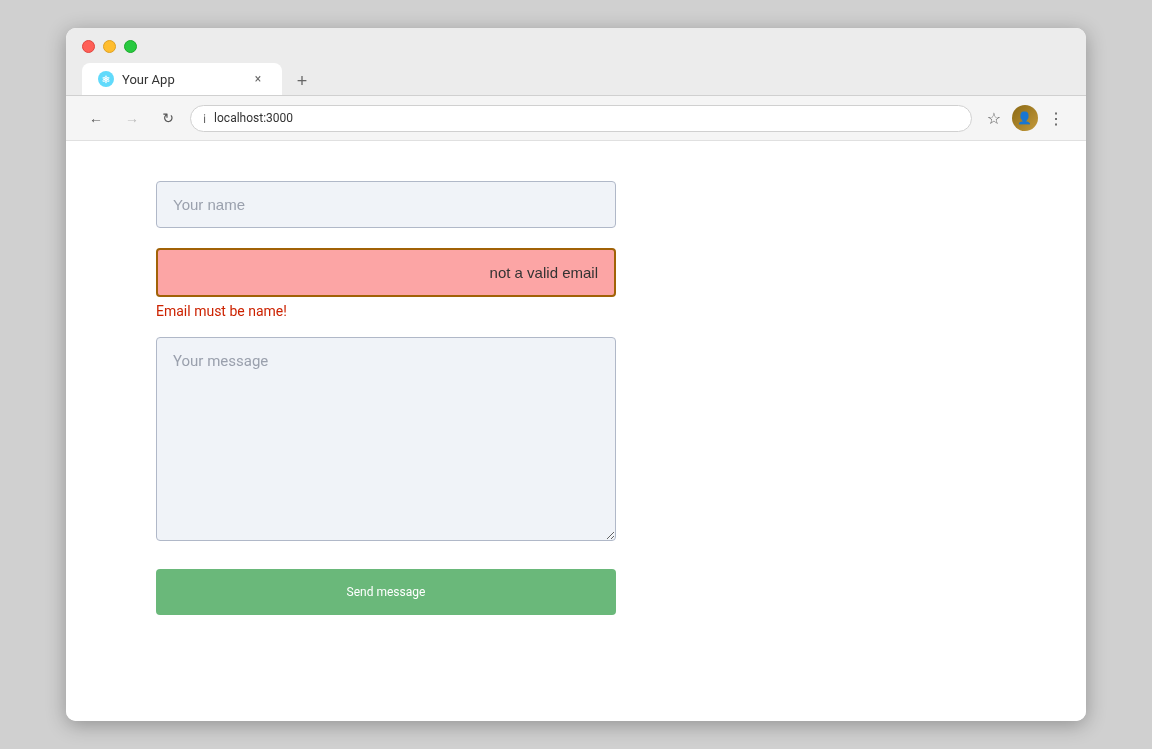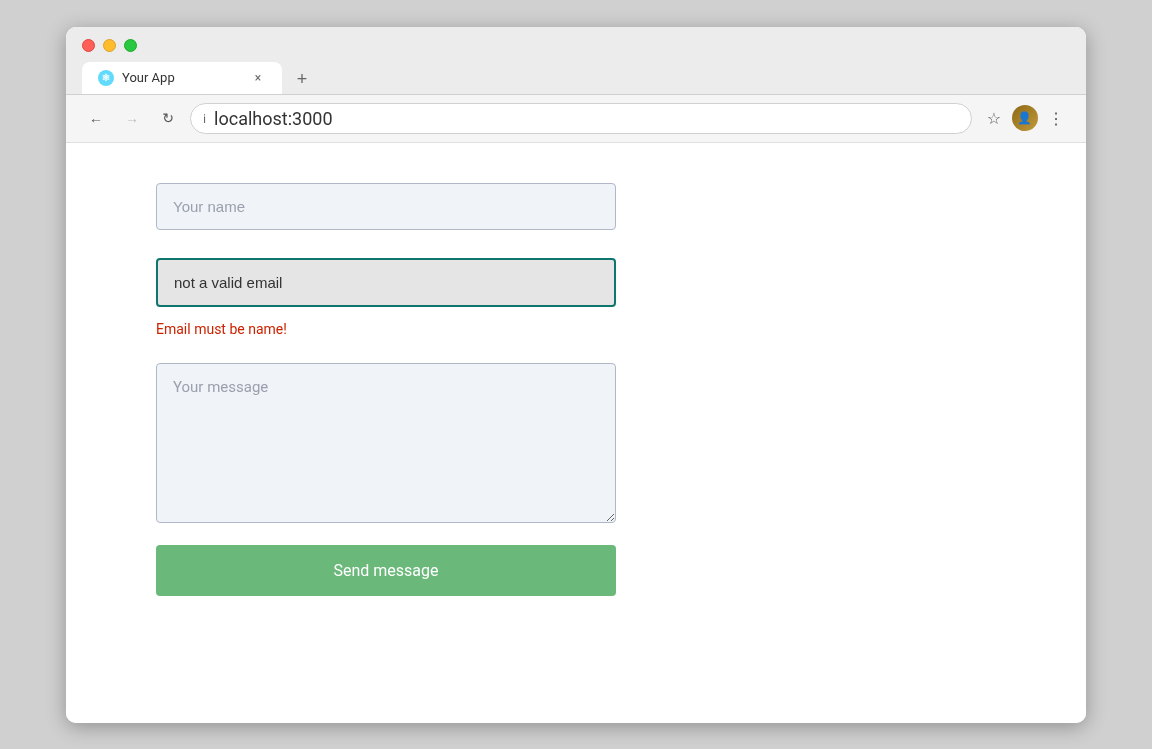--- a/index.html
+++ b/index.html
@@ -155,21 +155,21 @@
       padding: 4px 12px;
       gap: 8px;
     }
 
     .address-bar-icon {
       color: #666;
       font-size: 12px;
     }
 
     .address-bar-url {
-      font-size: 18px;
+      font-size: 12px;
       color: #333;
       flex: 1;
     }
 
     .nav-actions {
       display: flex;
       align-items: center;
       gap: 4px;
     }
 
@@ -202,79 +202,80 @@
     
     .page-content {
       background: #ffffff;
       padding: 40px 90px;
       min-height: 580px;
     }
 
     .form-container {
       display: flex;
       flex-direction: column;
-      gap: 8px;
+      gap: 0;
       max-width: 460px;
     }
 
     .form-input {
       width: 100%;
       padding: 14px 16px;
       font-size: 15px;
       border: 1px solid #b0b8c8;
       border-radius: 4px;
       background: #f0f3f8;
       color: #333;
       outline: none;
       margin-bottom: 20px;
     }
 
     .form-input::placeholder {
       color: #9aa0ad;
     }
 
     .form-input.error {
-      border: 2px solid #0f766e;
-      background: #e5e5e5;
+      border: 2px solid #a16207;
+      background: #fca5a5;
+      text-align: right;
     }
 
     .error-message {
       color: #cc2200;
       font-size: 14px;
       margin-top: -14px;
       margin-bottom: 18px;
     }
 
     .form-textarea {
       width: 100%;
       padding: 14px 16px;
       font-size: 15px;
       border: 1px solid #b0b8c8;
       border-radius: 4px;
       background: #f0f3f8;
       color: #333;
       outline: none;
       resize: vertical;
-      height: 160px;
-      margin-bottom: 14px;
+      height: 204px;
+      margin-bottom: 28px;
       font-family: inherit;
     }
 
     .form-textarea::placeholder {
       color: #9aa0ad;
     }
 
     .submit-btn {
       width: 100%;
       padding: 16px;
       background: #6ab87a;
       color: #ffffff;
       border: none;
       border-radius: 4px;
-      font-size: 16px;
+      font-size: 12px;
       cursor: pointer;
       font-family: inherit;
     }
   </style>
 </head>
 <body>
 
 <div class="browser-window">
 
   <div class="browser-titlebar">

